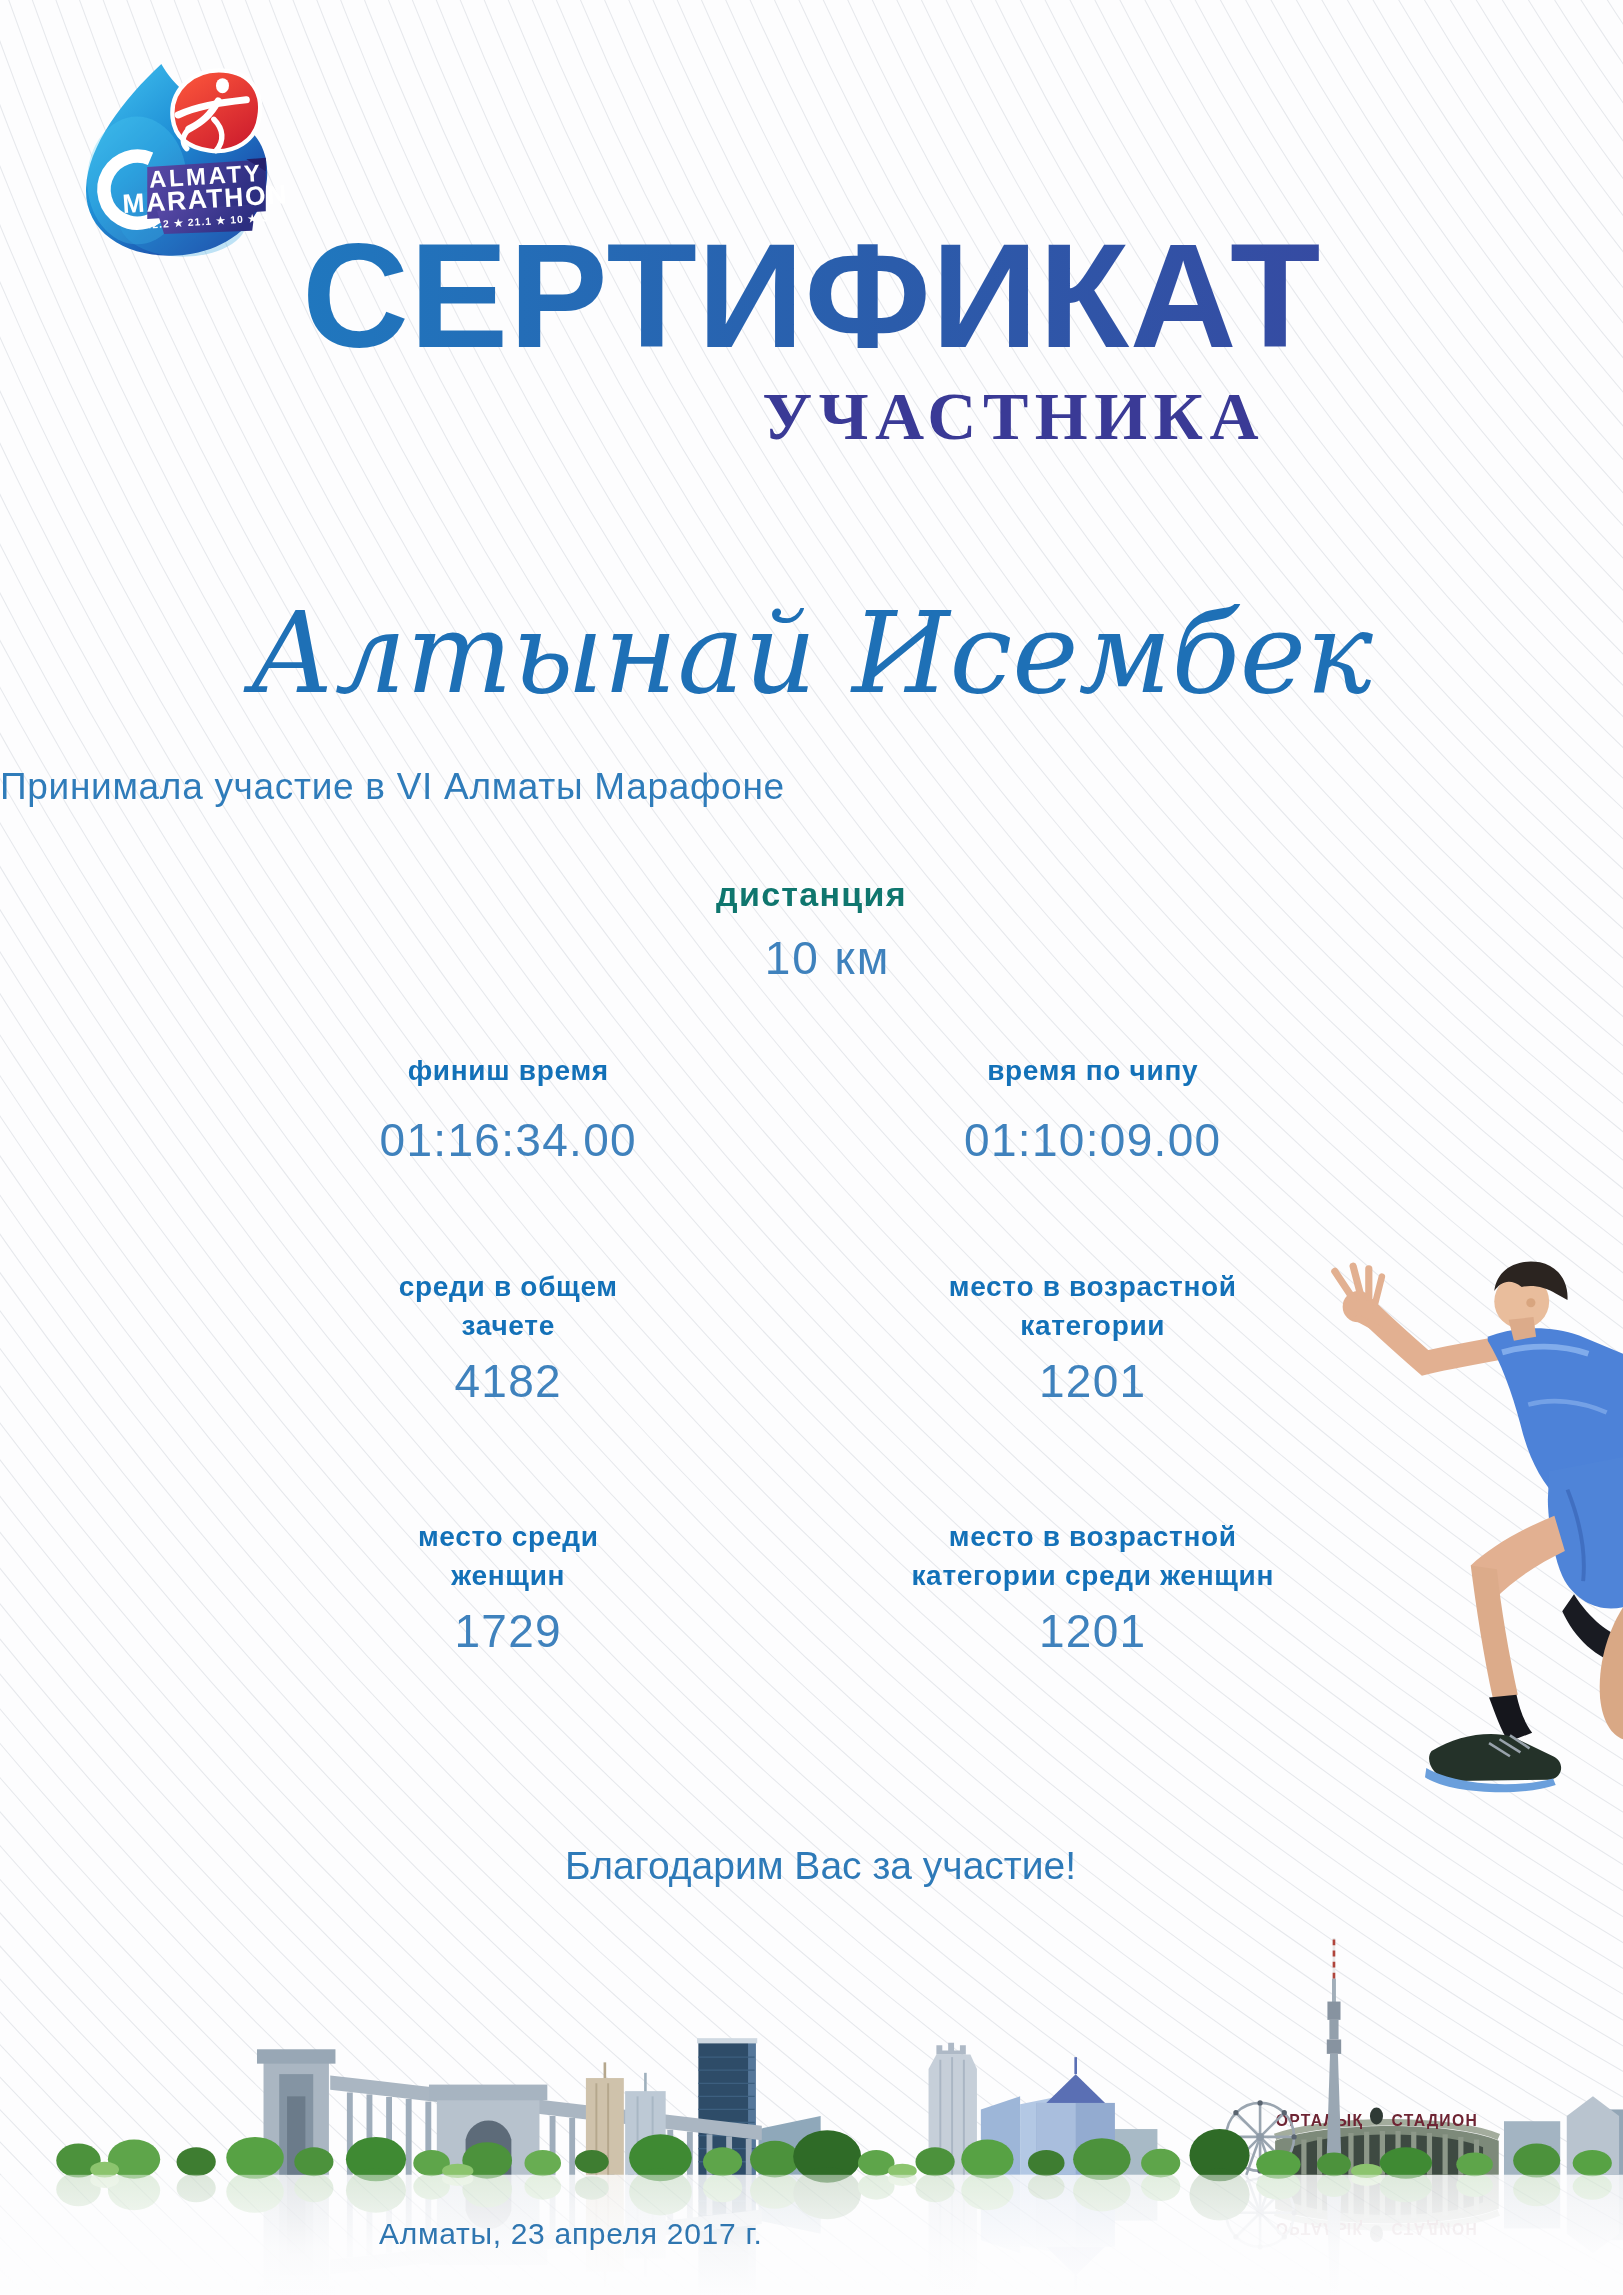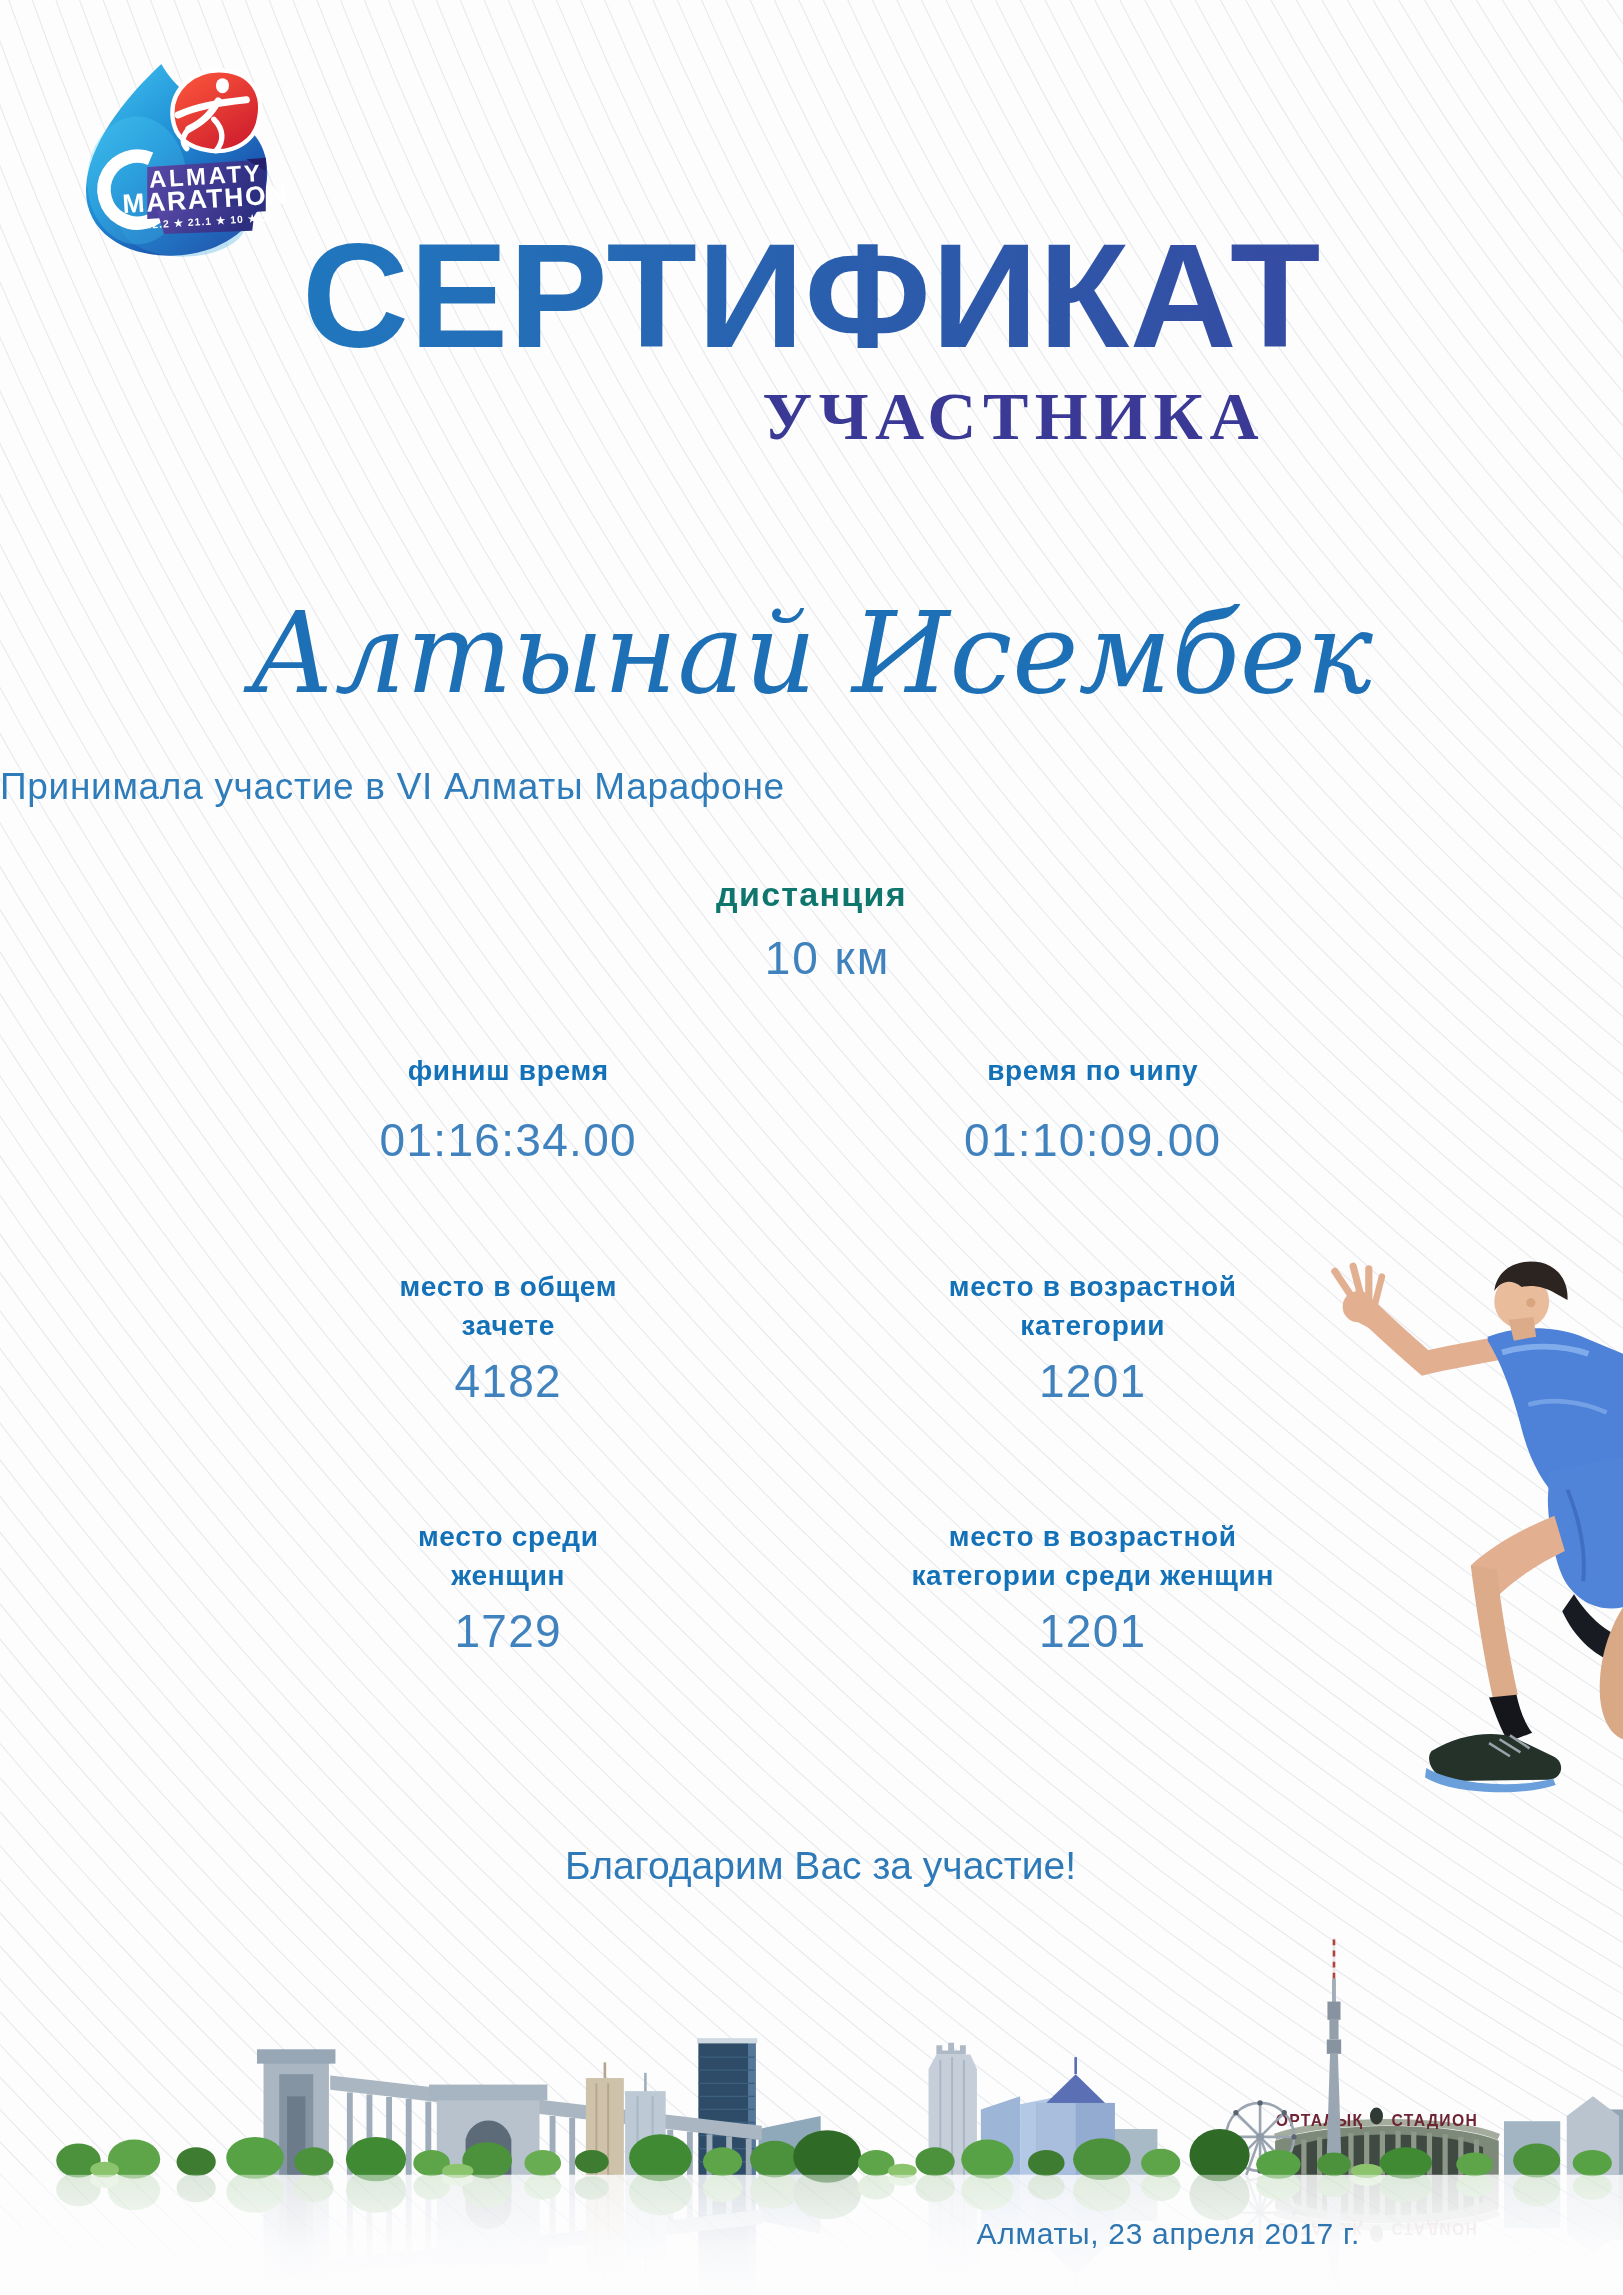--- a/index.html
+++ b/index.html
@@ -54,21 +54,21 @@
   .row-times .stat-value{margin-top:20px;}
   .row-places1 .stat-value,.row-places2 .stat-value{margin-top:7px;}
   .stat-value{font-size:46px;color:#3f82bd;letter-spacing:1.3px;line-height:1.3;}
   .thanks{
     position:absolute;top:1844px;left:0;width:100%;text-align:center;z-index:3;
     font-size:39px;color:#2e7ab8;margin-left:9px;
   }
   .skyline{position:absolute;left:0;top:1900px;width:1623px;height:396px;z-index:1;}
   .runner{position:absolute;top:1241px;right:0;width:330px;height:592px;z-index:2;}
   .date{
-    position:absolute;top:2217px;left:379px;width:981px;text-align:right;z-index:4;
+    position:absolute;top:2217px;left:379px;width:981px;text-align:left;z-index:4;
     font-size:30px;color:#2f76b0;letter-spacing:0.7px;
   }
   .banner-text{fill:#ffffff;font-family:"Liberation Sans",sans-serif;font-weight:700;}
   .stadium-sign{fill:#6e2433;font-family:"Liberation Sans",sans-serif;font-weight:700;
     font-size:24px;letter-spacing:2px;}
 </style>
 </head>
 <body>
 
 <div class="page">
@@ -261,21 +261,21 @@
       <div class="stat-value">01:16:34.00</div>
     </div>
     <div class="stat">
       <div class="stat-label">время по чипу</div>
       <div class="stat-value">01:10:09.00</div>
     </div>
   </div>
 
   <div class="stat-row row-places1">
     <div class="stat">
-      <div class="stat-label">место в общем
+      <div class="stat-label">среди в общем
 зачете</div>
       <div class="stat-value">4182</div>
     </div>
     <div class="stat">
       <div class="stat-label">место в возрастной
 категории</div>
       <div class="stat-value">1201</div>
     </div>
   </div>
 

